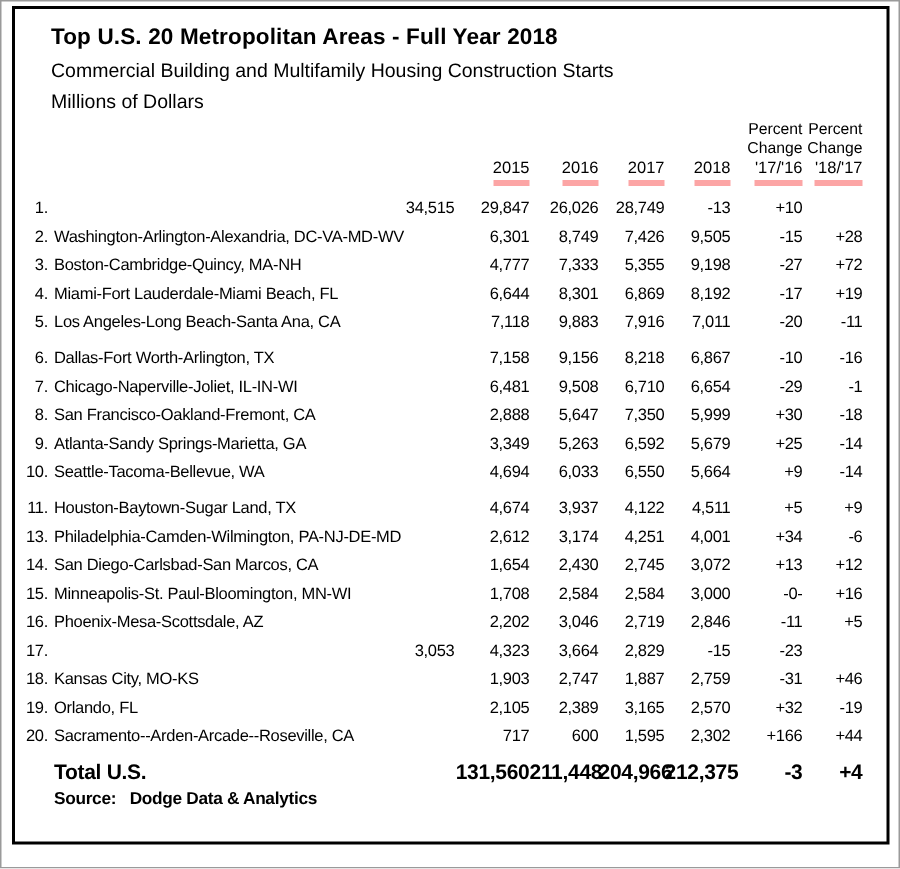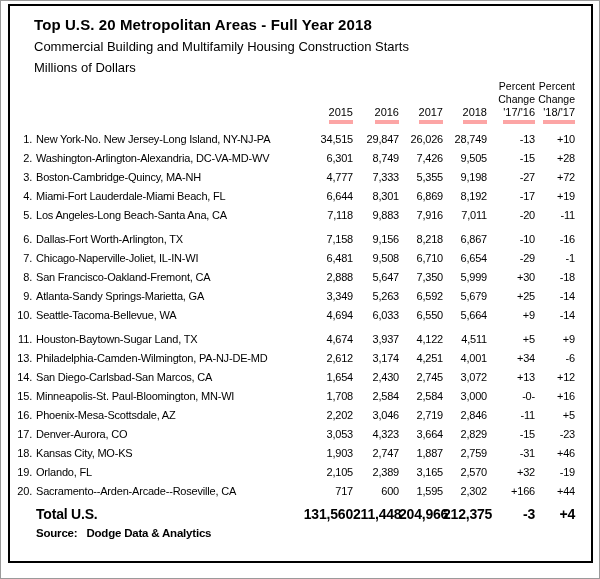--- a/index.html
+++ b/index.html
@@ -112,21 +112,20 @@
       <div class="cell pc">
         <span class="small">Percent</span>
         <span class="small">Change</span>
         <span class="u">'18/'17</span>
       </div>
     </div>
 
     <div class="rows">
         <div class="row">
         <div class="rank">1.</div>
-        <div class="name">New York-No. New Jersey-Long Island, NY-NJ-PA</div>
         <div class="num">34,515</div>
         <div class="num">29,847</div>
         <div class="num">26,026</div>
         <div class="num">28,749</div>
         <div class="num">-13</div>
         <div class="num">+10</div>
       </div>
         <div class="row">
         <div class="rank">2.</div>
         <div class="name">Washington-Arlington-Alexandria, DC-VA-MD-WV</div>
@@ -262,21 +261,20 @@
         <div class="name">Phoenix-Mesa-Scottsdale, AZ</div>
         <div class="num">2,202</div>
         <div class="num">3,046</div>
         <div class="num">2,719</div>
         <div class="num">2,846</div>
         <div class="num">-11</div>
         <div class="num">+5</div>
       </div>
         <div class="row">
         <div class="rank">17.</div>
-        <div class="name">Denver-Aurora, CO</div>
         <div class="num">3,053</div>
         <div class="num">4,323</div>
         <div class="num">3,664</div>
         <div class="num">2,829</div>
         <div class="num">-15</div>
         <div class="num">-23</div>
       </div>
         <div class="row">
         <div class="rank">18.</div>
         <div class="name">Kansas City, MO-KS</div>

